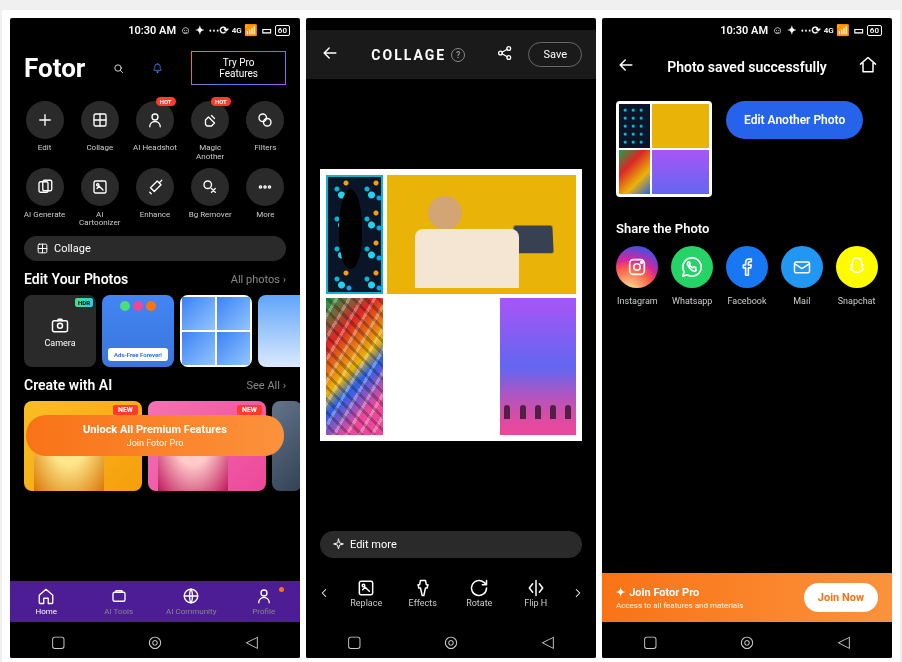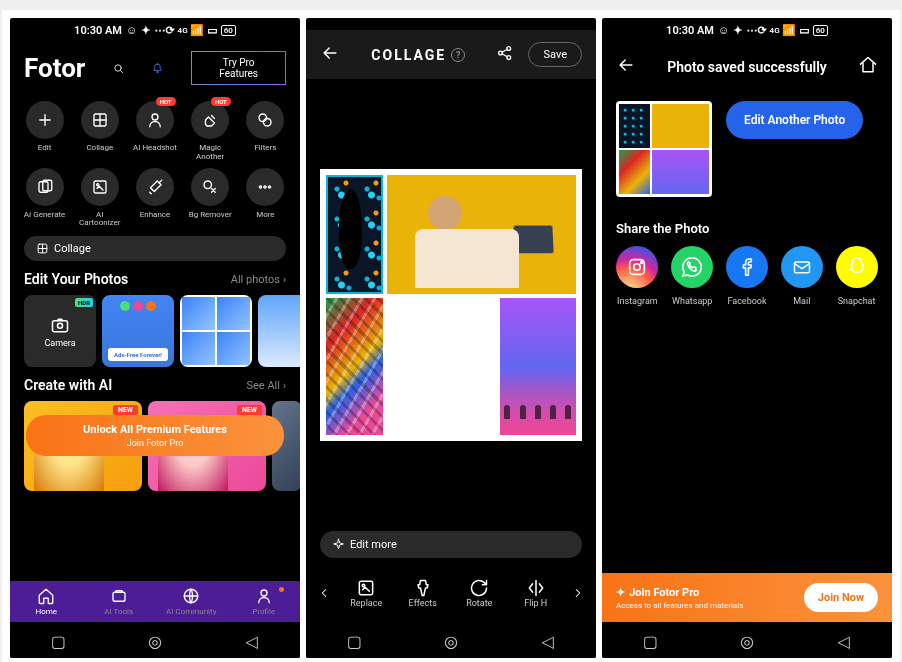--- a/index.html
+++ b/index.html
@@ -1,19 +1,19 @@
 <!DOCTYPE html>
 <html><head>
 <meta charset="utf-8">
 <style>
 *{margin:0;padding:0;box-sizing:border-box;font-family:-apple-system,BlinkMacSystemFont,"Segoe UI",Roboto,sans-serif}
 body{background:#f0f0f0;display:flex;justify-content:center;padding:10px}
 .container{display:flex;gap:6px;background:#fff;padding:8px}
 .phone{width:290px;height:640px;background:#000;color:#fff;display:flex;flex-direction:column;overflow:hidden;position:relative;border-radius:2px}
-.status-bar{display:flex;justify-content:center;align-items:center;padding:6px 10px;font-size:11px;font-weight:600}
+.status-bar{display:flex;justify-content:flex-end;align-items:center;padding:6px 10px;font-size:11px;font-weight:600}
 .status-left,.status-right{display:flex;align-items:center;gap:4px}
 .status-right{gap:3px}
 
 
 .p1-header{display:flex;align-items:center;padding:8px 14px;gap:28px}
 .p1-title{font-size:26px;font-weight:700;flex:1}
 .p1-search,.p1-bell{width:22px;height:22px;display:flex;align-items:center;justify-content:center}
 .p1-bell{color:#4285f4}
 .try-pro{border:1px solid;border-image:linear-gradient(135deg,#ff6b35,#4285f4,#a855f7) 1;background:transparent;color:#fff;padding:5px 27px;font-size:10px;border-radius:12px}
 .tools-grid{display:grid;grid-template-columns:repeat(5,1fr);gap:6px;padding:8px 10px}

